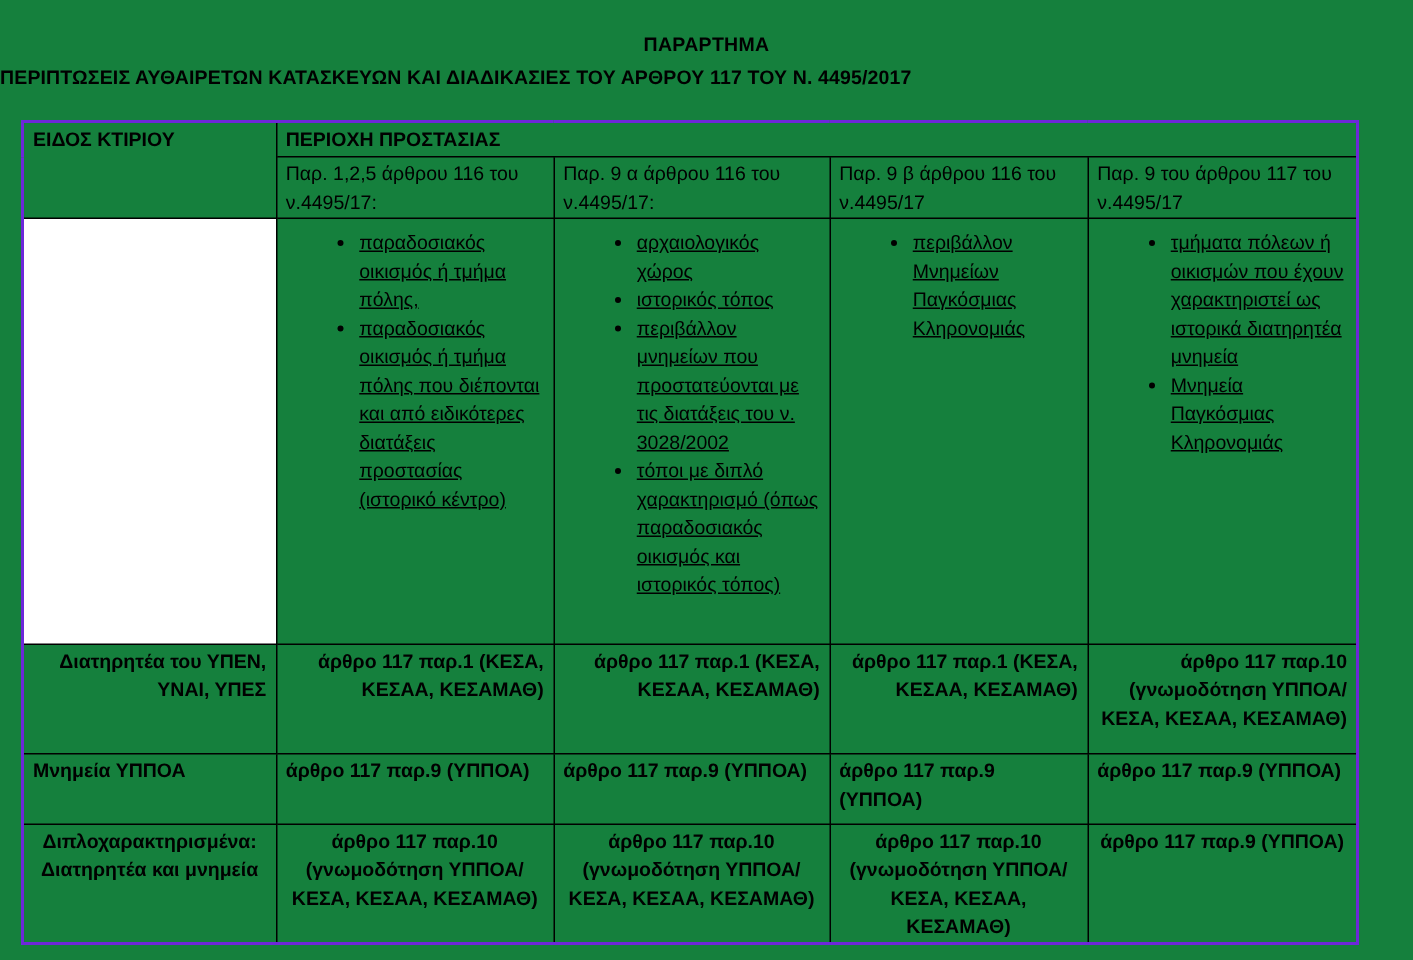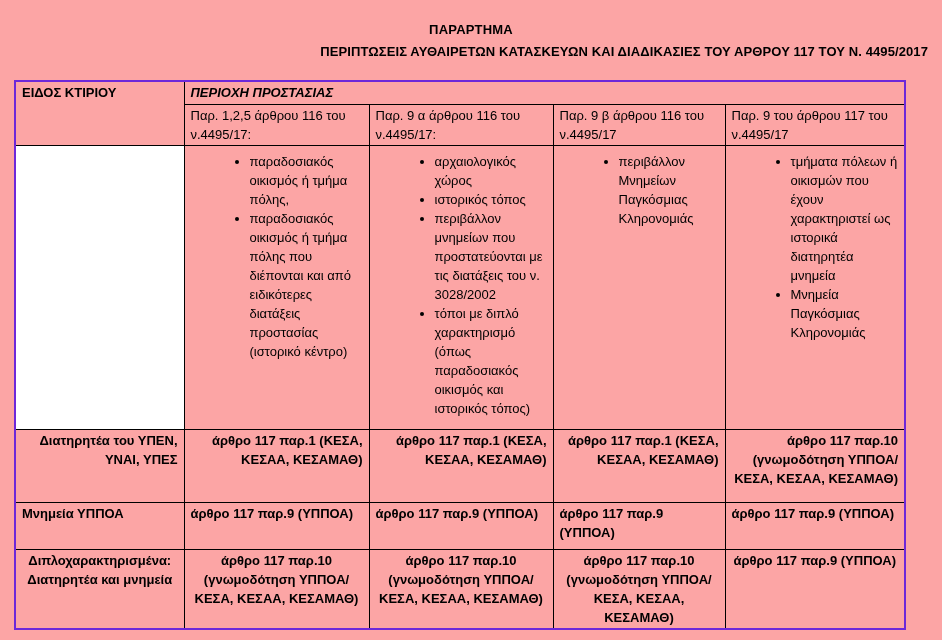--- a/index.html
+++ b/index.html
@@ -10,42 +10,41 @@
     height: 640px;
     font-family: "Liberation Sans", "DejaVu Sans", sans-serif;
     color: #000000;
     -webkit-font-smoothing: antialiased;
   }
   .page {
     position: relative;
     width: 942px;
     height: 640px;
     overflow: hidden;
-    background: #fca5a5;
+    background: #15803d;
   }
   .doc-title {
     position: absolute;
     top: 22px;
     left: 0;
     width: 942px;
     text-align: center;
     font-size: 13px;
     font-weight: bold;
     letter-spacing: 0.2px;
   }
   .doc-subtitle {
     position: absolute;
     top: 44px;
     left: 0;
     width: 892px;
-    text-align: right;
+    text-align: left;
     font-size: 13px;
     font-weight: bold;
     letter-spacing: 0.1px;
-    margin-left: 36px;
   }
   table.main {
     position: absolute;
     left: 14px;
     top: 80px;
     width: 890px;
     border-collapse: collapse;
     table-layout: fixed;
     border: 2px solid #6d28d9;
   }
@@ -63,43 +62,43 @@
     font-weight: bold;
     vertical-align: top;
     padding-top: 2px;
   }
   th.group {
     text-align: center;
     font-weight: bold;
     height: 20px;
     padding-top: 0;
     padding-bottom: 0;
-    font-style: italic;
   }
   th.sub {
     font-weight: normal;
     height: 36px;
     margin-top: 32px;
   }
   tr.bullets-row td { height: 281px; }
   tr.data-row td {
     font-weight: bold;
   }
   tr.row-a td { height: 70px; text-align: right; }
   tr.row-b td { height: 44px; }
   tr.row-c td { height: 76px; text-align: center; }
   td.empty-cell { background: #ffffff; }
   ul.bullet-list {
     margin: 5px 0 0 0;
     padding: 0 0 0 49px;
     list-style: disc outside;
   }
   ul.bullet-list li {
-    margin: 0 0 0 10px;
+    margin: 0 0 0 0;
     padding: 0;
+    text-decoration: underline;
   }
 </style>
 </head>
 <body>
 
 <div class="page">
 
   <div class="doc-title">ΠΑΡΑΡΤΗΜΑ</div>
 
   <div class="doc-subtitle">ΠΕΡΙΠΤΩΣΕΙΣ ΑΥΘΑΙΡΕΤΩΝ ΚΑΤΑΣΚΕΥΩΝ ΚΑΙ ΔΙΑΔΙΚΑΣΙΕΣ ΤΟΥ ΑΡΘΡΟΥ 117 ΤΟΥ Ν. 4495/2017</div>

